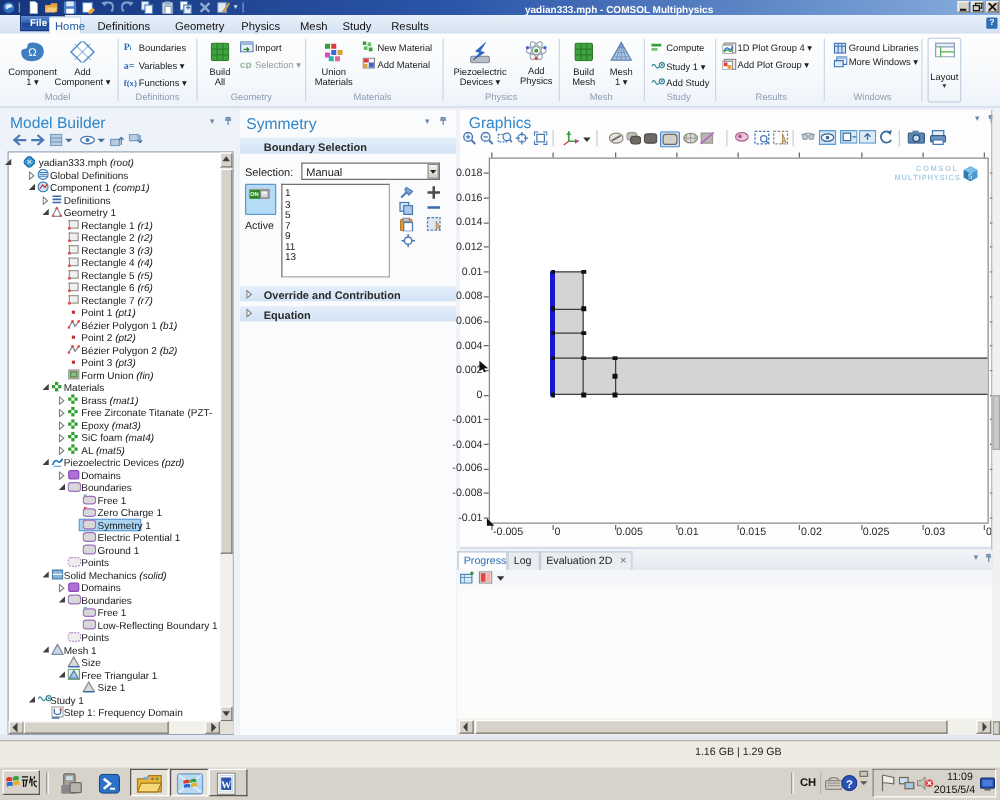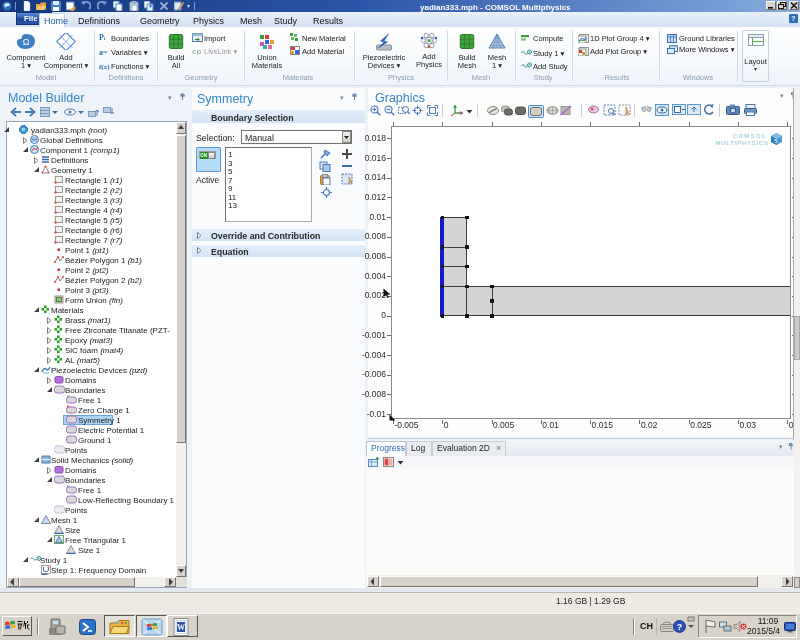--- a/index.html
+++ b/index.html
@@ -182,21 +182,21 @@
       <rect x="0.5" y="0.5" width="10" height="2.5" fill="#9db8d8"></rect>
       <path d="M3 6.5 h4 m-1.5-1.5 l1.5 1.5 -1.5 1.5" stroke="#2d7d2d" fill="none"></path>
     </svg>
   </div>
 <div class="ab tx" style="left:204px;top:34.5px;color:#1a1a1a;font-size:7.5px">Import</div>
 <div class="ab" style="left:192px;top:46px">
     <svg width="11" height="9">
       <text x="0" y="8" font-size="8" fill="#9ab8a0" font-weight="bold" font-family="Liberation Sans">cp</text>
     </svg>
   </div>
-<div class="ab tx" style="left:204px;top:47.5px;color:#9a9a9a;font-size:7.5px">LiveLink ▾</div>
+<div class="ab tx" style="left:204px;top:47.5px;color:#9a9a9a;font-size:7.5px">Selection ▾</div>
 <div class="ab" style="left:267px;top:34px;transform:translateX(-50%)">
     <svg width="16" height="16">
       <rect x="1" y="1" width="4" height="4" fill="#35a035"></rect>
       <rect x="6" y="1" width="4" height="4" fill="#e03a3a"></rect>
       <rect x="6" y="6" width="4" height="4" fill="#3a66d0"></rect>
       <rect x="11" y="6" width="4" height="4" fill="#e0a030"></rect>
       <rect x="1" y="8" width="4" height="4" fill="#d04ad0"></rect>
       <rect x="4" y="11" width="4" height="4" fill="#30b0b0"></rect>
       <rect x="9" y="11" width="4" height="4" fill="#e06a9a"></rect>
     </svg>

